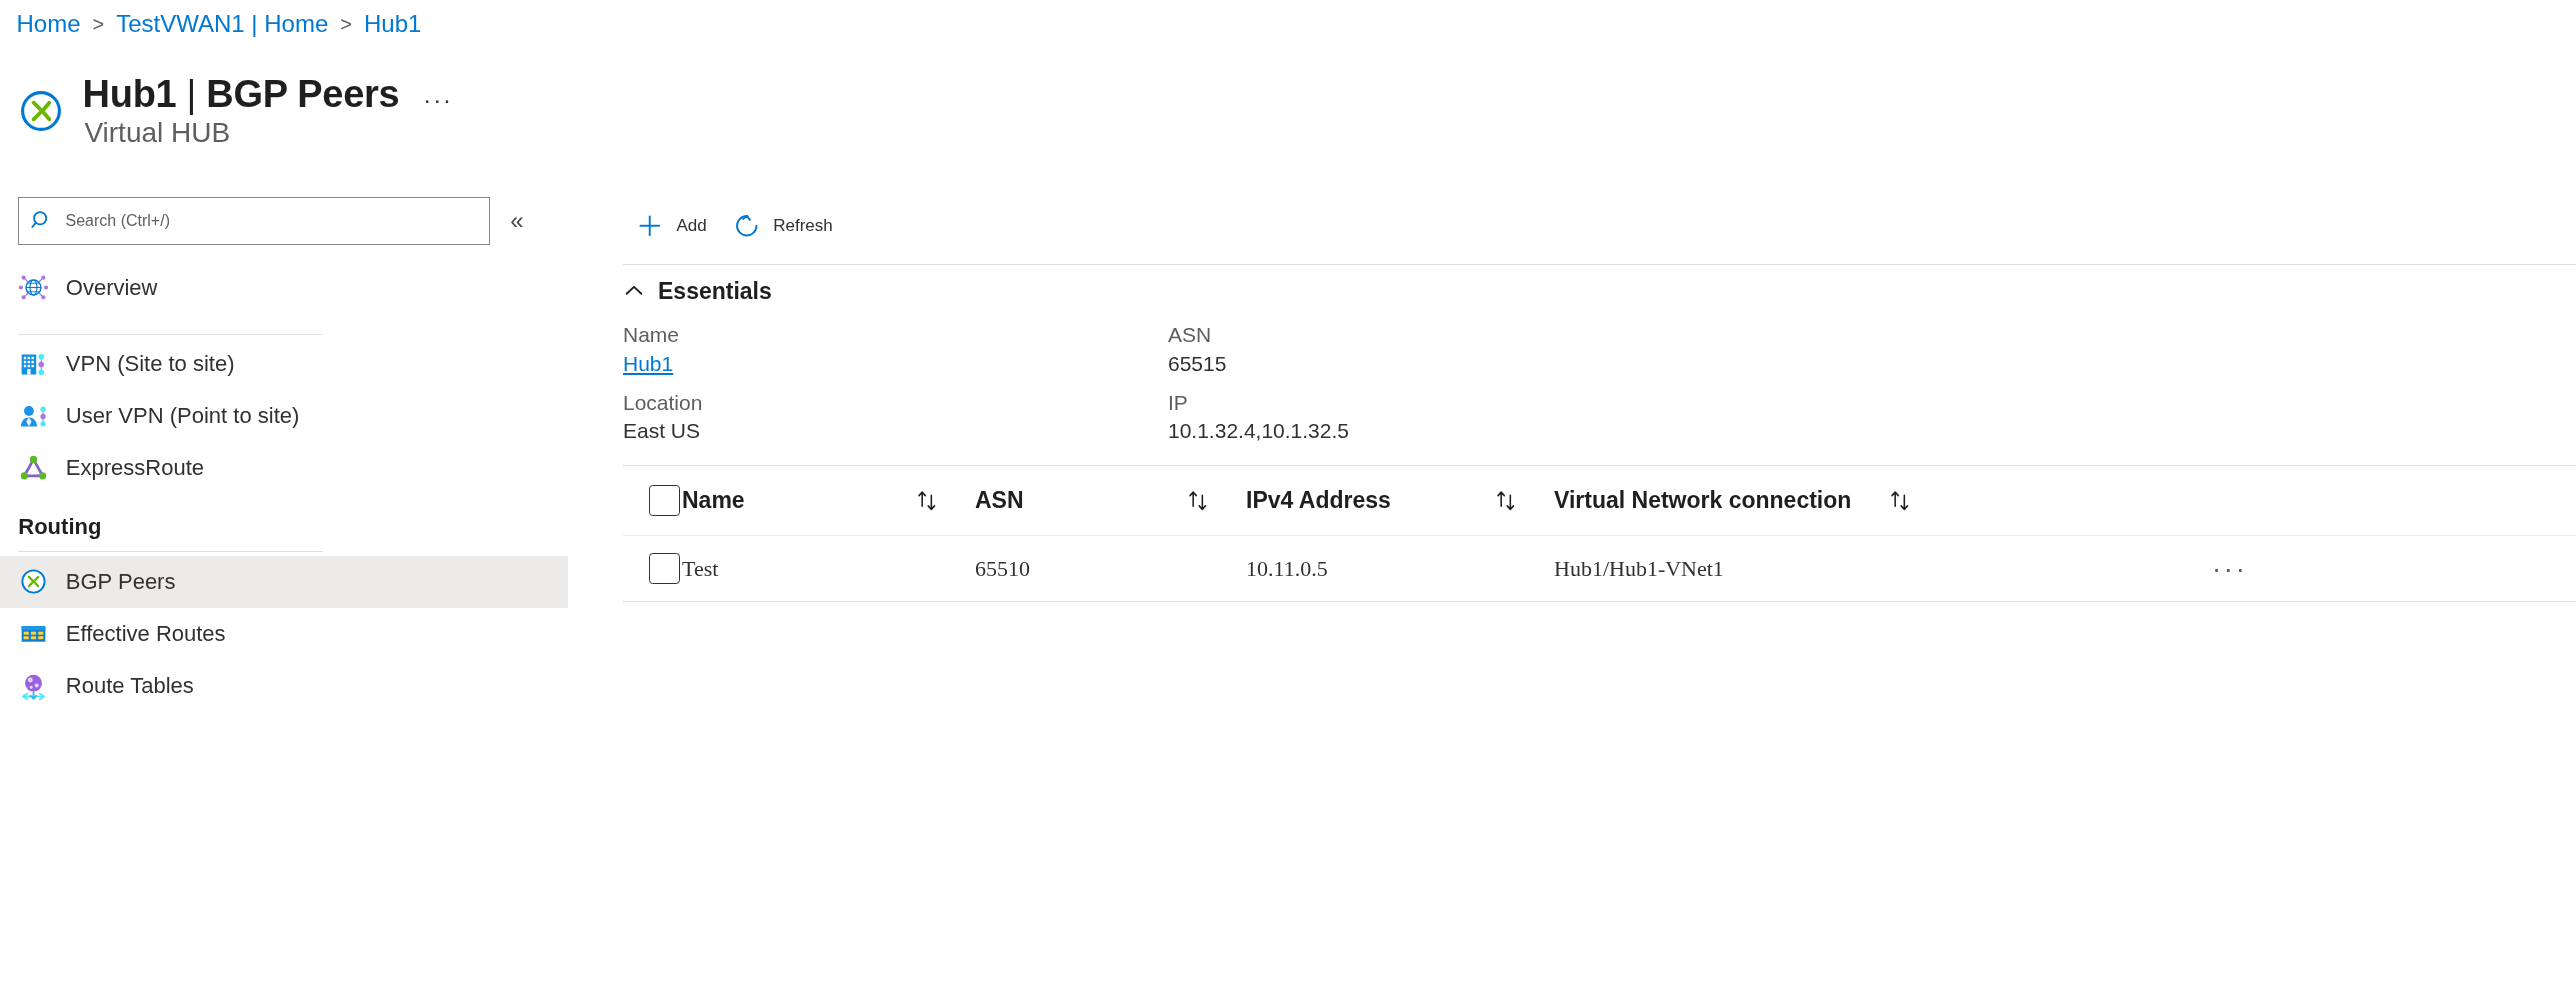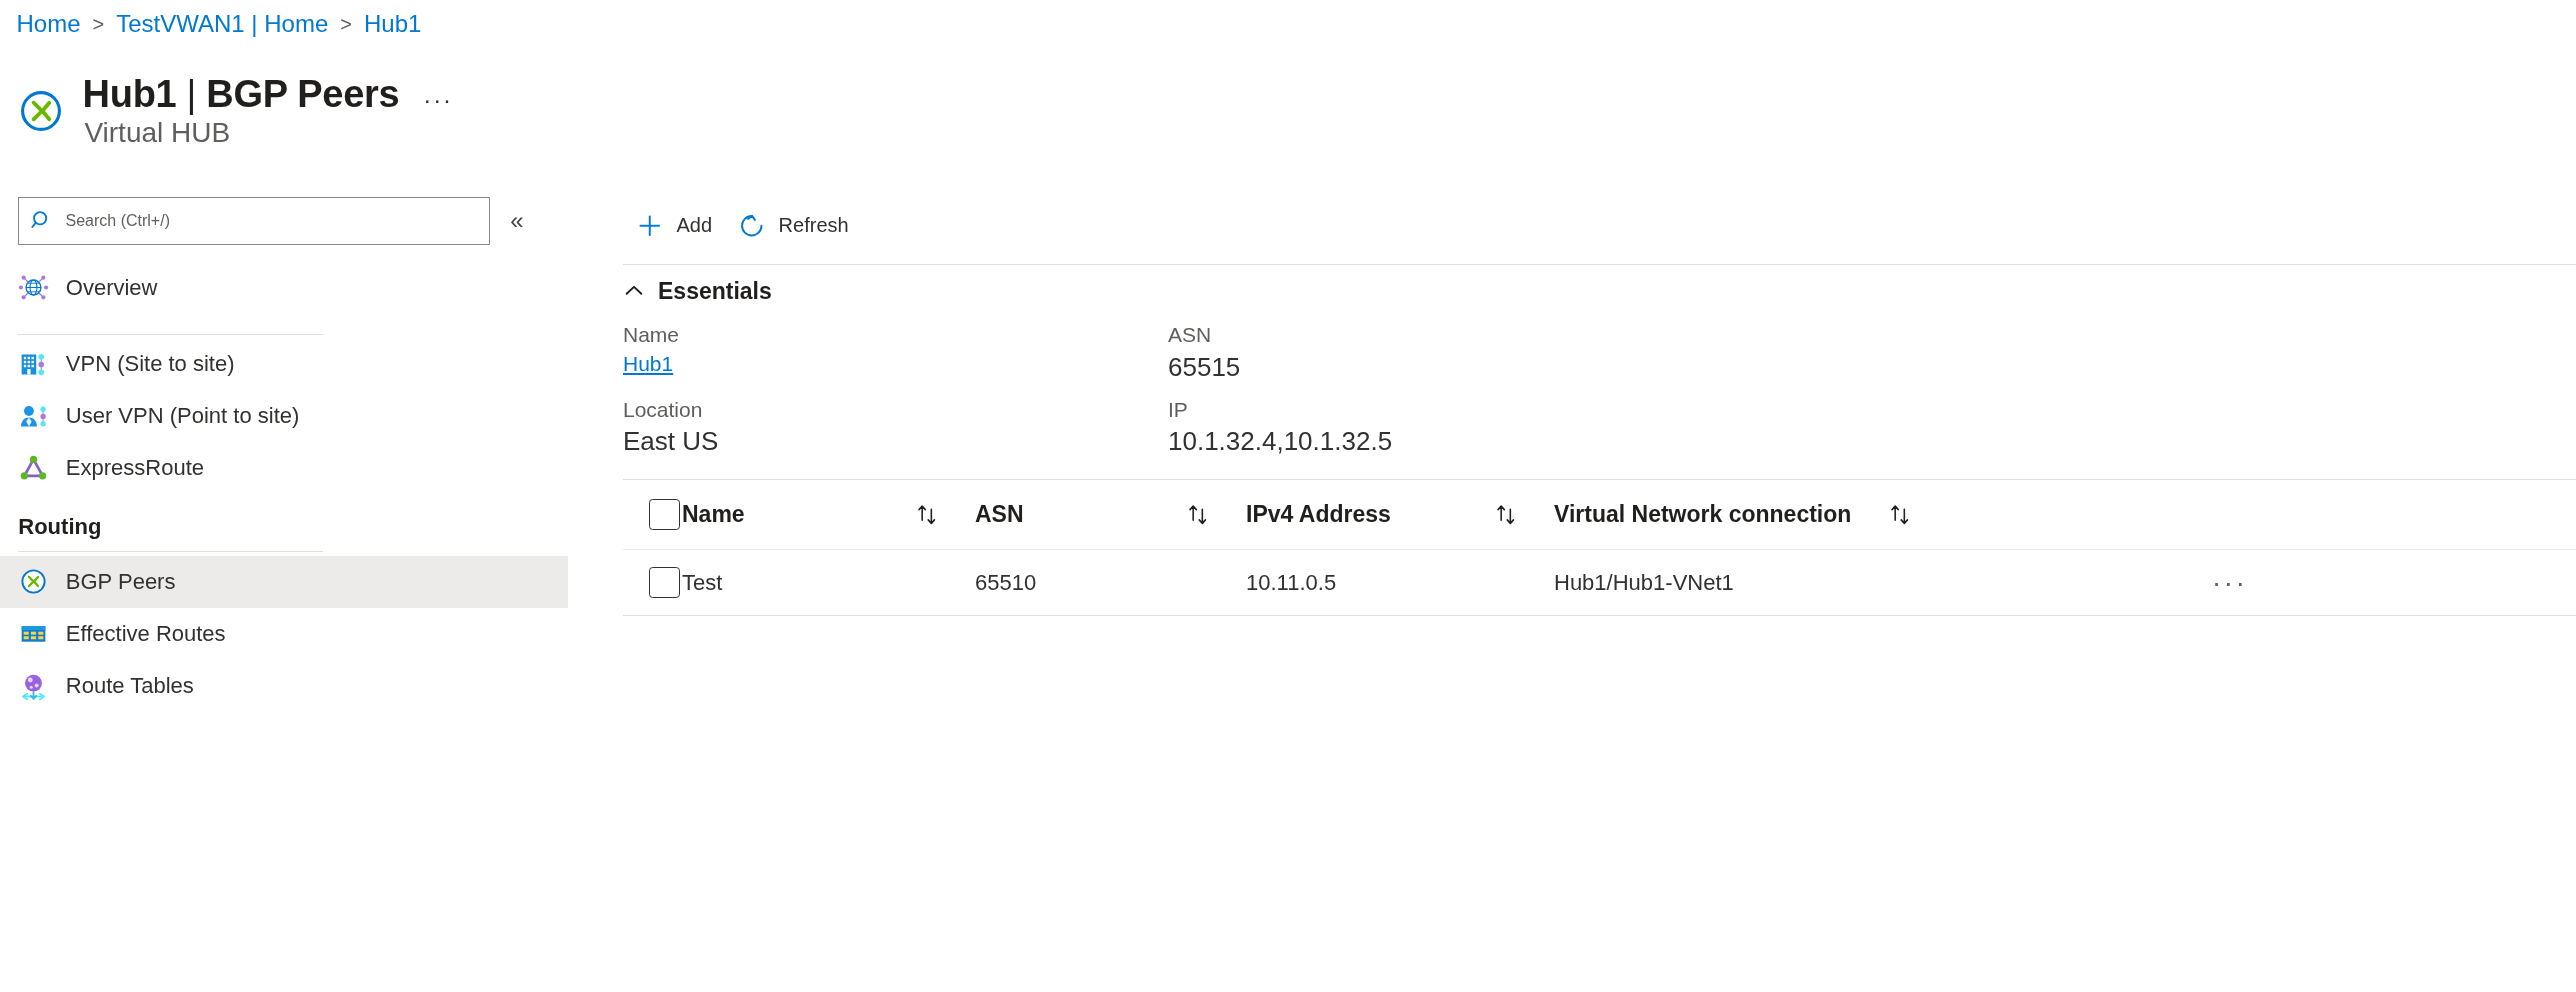--- a/index.html
+++ b/index.html
@@ -96,21 +96,21 @@
   }
   .nav-spacer { height: 16.5px; }
 
   
   .main { position: absolute; left: 623px; top: 200px; right: 0; }
 
   .toolbar { display: flex; align-items: center; height: 51px; }
   .tb-btn {
     display: flex; align-items: center;
     height: 44px; padding: 0 13px;
-    cursor: pointer; font-size: 20px; color: #323130;
+    cursor: pointer; font-size: 17px; color: #323130;
     background: transparent; border: 0;
     font-family: "Liberation Sans", sans-serif;
   }
   .tb-icon {
     width: 27.5px; height: 27.5px; margin-right: 13px;
     display: flex; align-items: center; justify-content: center;
   }
 
   .tb-sep {
     height: 0.9px; background: #e1dfdd;
@@ -125,21 +125,21 @@
   .essentials-label { font-size: 23px; font-weight: 600; color: #201f1e; }
 
   .ess-grid {
     display: grid;
     grid-template-columns: 545px 1fr;
     row-gap: 0px;
     margin-top: 5.5px;
   }
   .ess-cell { padding-bottom: 14.7px; }
   .ess-key { font-size: 21px; color: #605e5c; margin-bottom: 4.6px; }
-  .ess-val { font-size: 26px; color: #323130; }
+  .ess-val { font-size: 21px; color: #323130; }
   .ess-link {
     font-size: 21px; color: #0078d4;
     text-decoration: underline; cursor: pointer;
   }
 
   .ess-bottom-sep {
     height: 0.9px; background: #e1dfdd;
     margin-top: 7.3px; margin-right: 0;
   }
 
@@ -167,21 +167,21 @@
   .th {
     font-size: 23px; font-weight: 700; color: #201f1e;
     display: flex; align-items: center;
   }
   .th-label { white-space: nowrap; }
   .sort-icon {
     margin-left: auto; margin-right: 35px;
     width: 27.5px; height: 27.5px; cursor: pointer;
     flex: 0 0 auto;
   }
-  .td { font-size: 22px; color: #323130; white-space: nowrap; }
+  .td { font-size: 22px; color: #323130; white-space: nowrap; font-family: Liberation Serif, serif; }
   .row-ellipsis {
     color: #605e5c; font-size: 27.5px; letter-spacing: 2.7px;
     cursor: pointer; user-select: none; line-height: 1;
     margin-left: 264px;
   }
 </style>
 </head>
 <body>
 
 <div class="breadcrumb">

